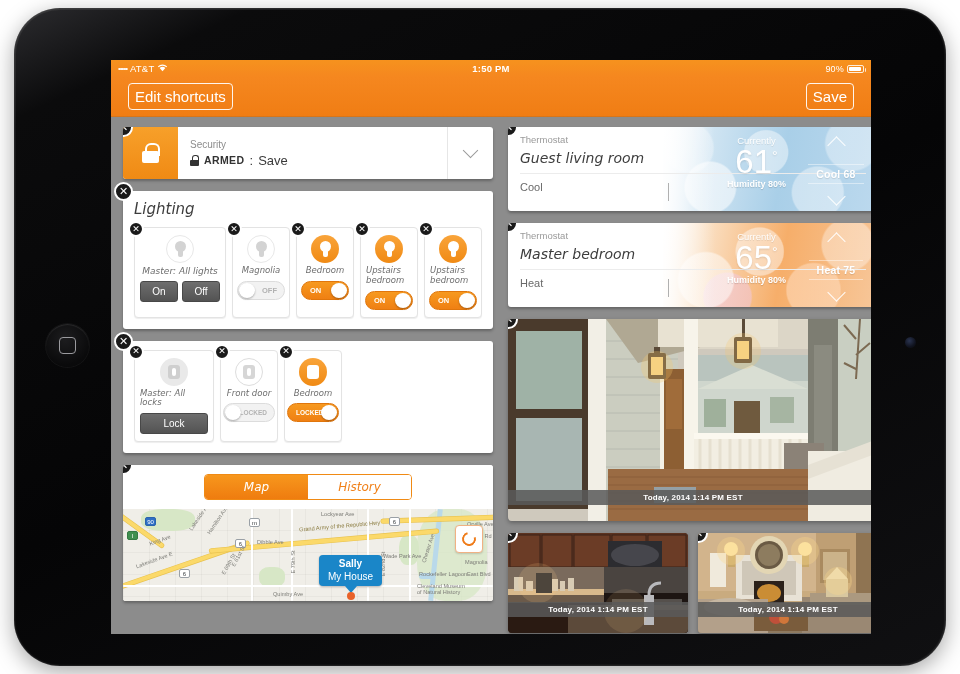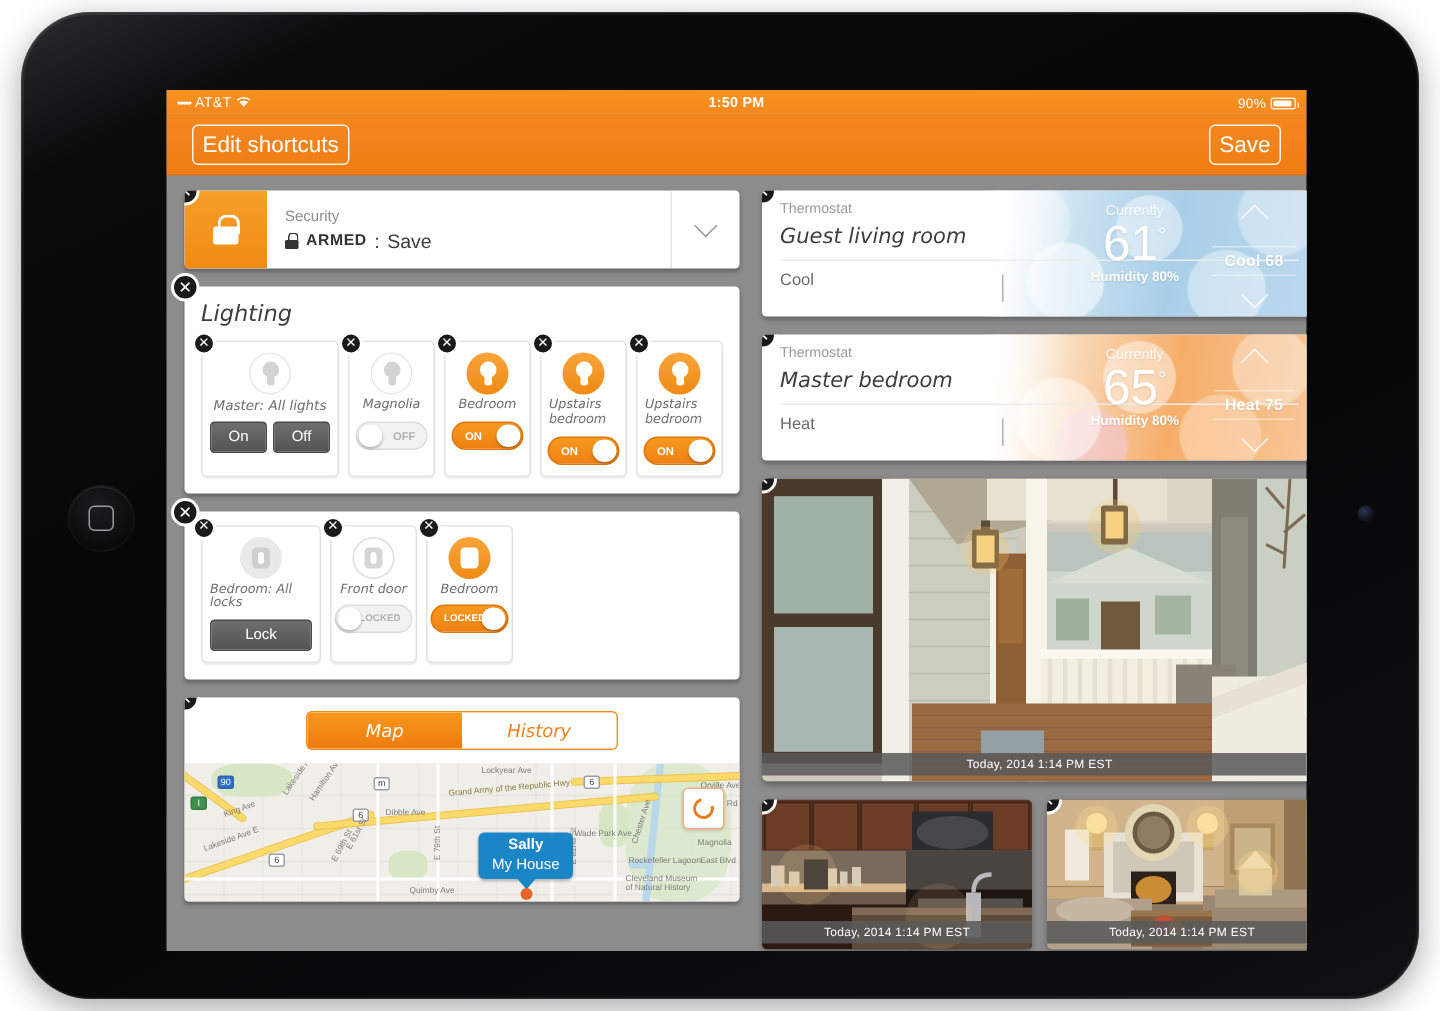--- a/index.html
+++ b/index.html
@@ -219,22 +219,22 @@
   .pintip{width:0;height:0;margin:0 auto;border-left:6px solid transparent;border-right:6px solid transparent;
           border-top:7px solid #1a86c8;}
   .pindot{width:8px;height:8px;background:#e8622a;border-radius:50%;margin:-1px auto 0;}
   .refresh{position:absolute;right:10px;top:16px;width:28px;height:28px;background:#fff;
            border:1px solid #f0b183;border-radius:4px;display:flex;align-items:center;justify-content:center;
            box-shadow:0 1px 2px rgba(0,0,0,.15);cursor:pointer;}
   .refresh i{width:14px;height:14px;border:2px solid #ef7c1a;border-radius:50%;
              border-top-color:transparent;display:block;transform:rotate(30deg);}
   
   .cam{position:relative;border-radius:4px;overflow:hidden;box-shadow:0 2px 4px rgba(0,0,0,.3);}
-  .cam .stamp{position:absolute;left:0;right:0;bottom:4px;height:15px;background:rgba(90,90,90,.86);
-     color:#fff;font-size:8px;font-weight:normal;display:flex;align-items:center;justify-content:center;
+  .cam .stamp{position:absolute;left:0;right:0;bottom:16px;height:15px;background:rgba(90,90,90,.86);
+     color:#fff;font-size:8px;font-weight:bold;display:flex;align-items:center;justify-content:center;
      letter-spacing:.2px;}
   .camimg{width:100%;height:100%;display:block;}
   .camrow{display:flex;gap:10px;}
 </style>
 </head>
 <body>
 
 <div id="device">
   <div id="homebtn">
       <i></i>
@@ -361,21 +361,21 @@
 
         <div class="card group" style="min-height:106px;">
           <div class="xbtn">✕</div>
           <div class="tiles">
 
             <div class="tile lockmaster">
               <div class="xbtn xsm">✕</div>
               <div class="lockc off">
                   <span class="kg" style="--kc:#cfcfcf"></span>
                 </div>
-              <div class="tile-name">Bedroom: All locks</div>
+              <div class="tile-name">Master: All locks</div>
               <div class="btnrow">
                 <div class="gbtn">Lock</div>
               </div>
             </div>
 
             <div class="tile lockdev">
               <div class="xbtn xsm">✕</div>
               <div class="lockc outline">
                   <span class="kg" style="--kc:#d6d6d6"></span>
                 </div>

